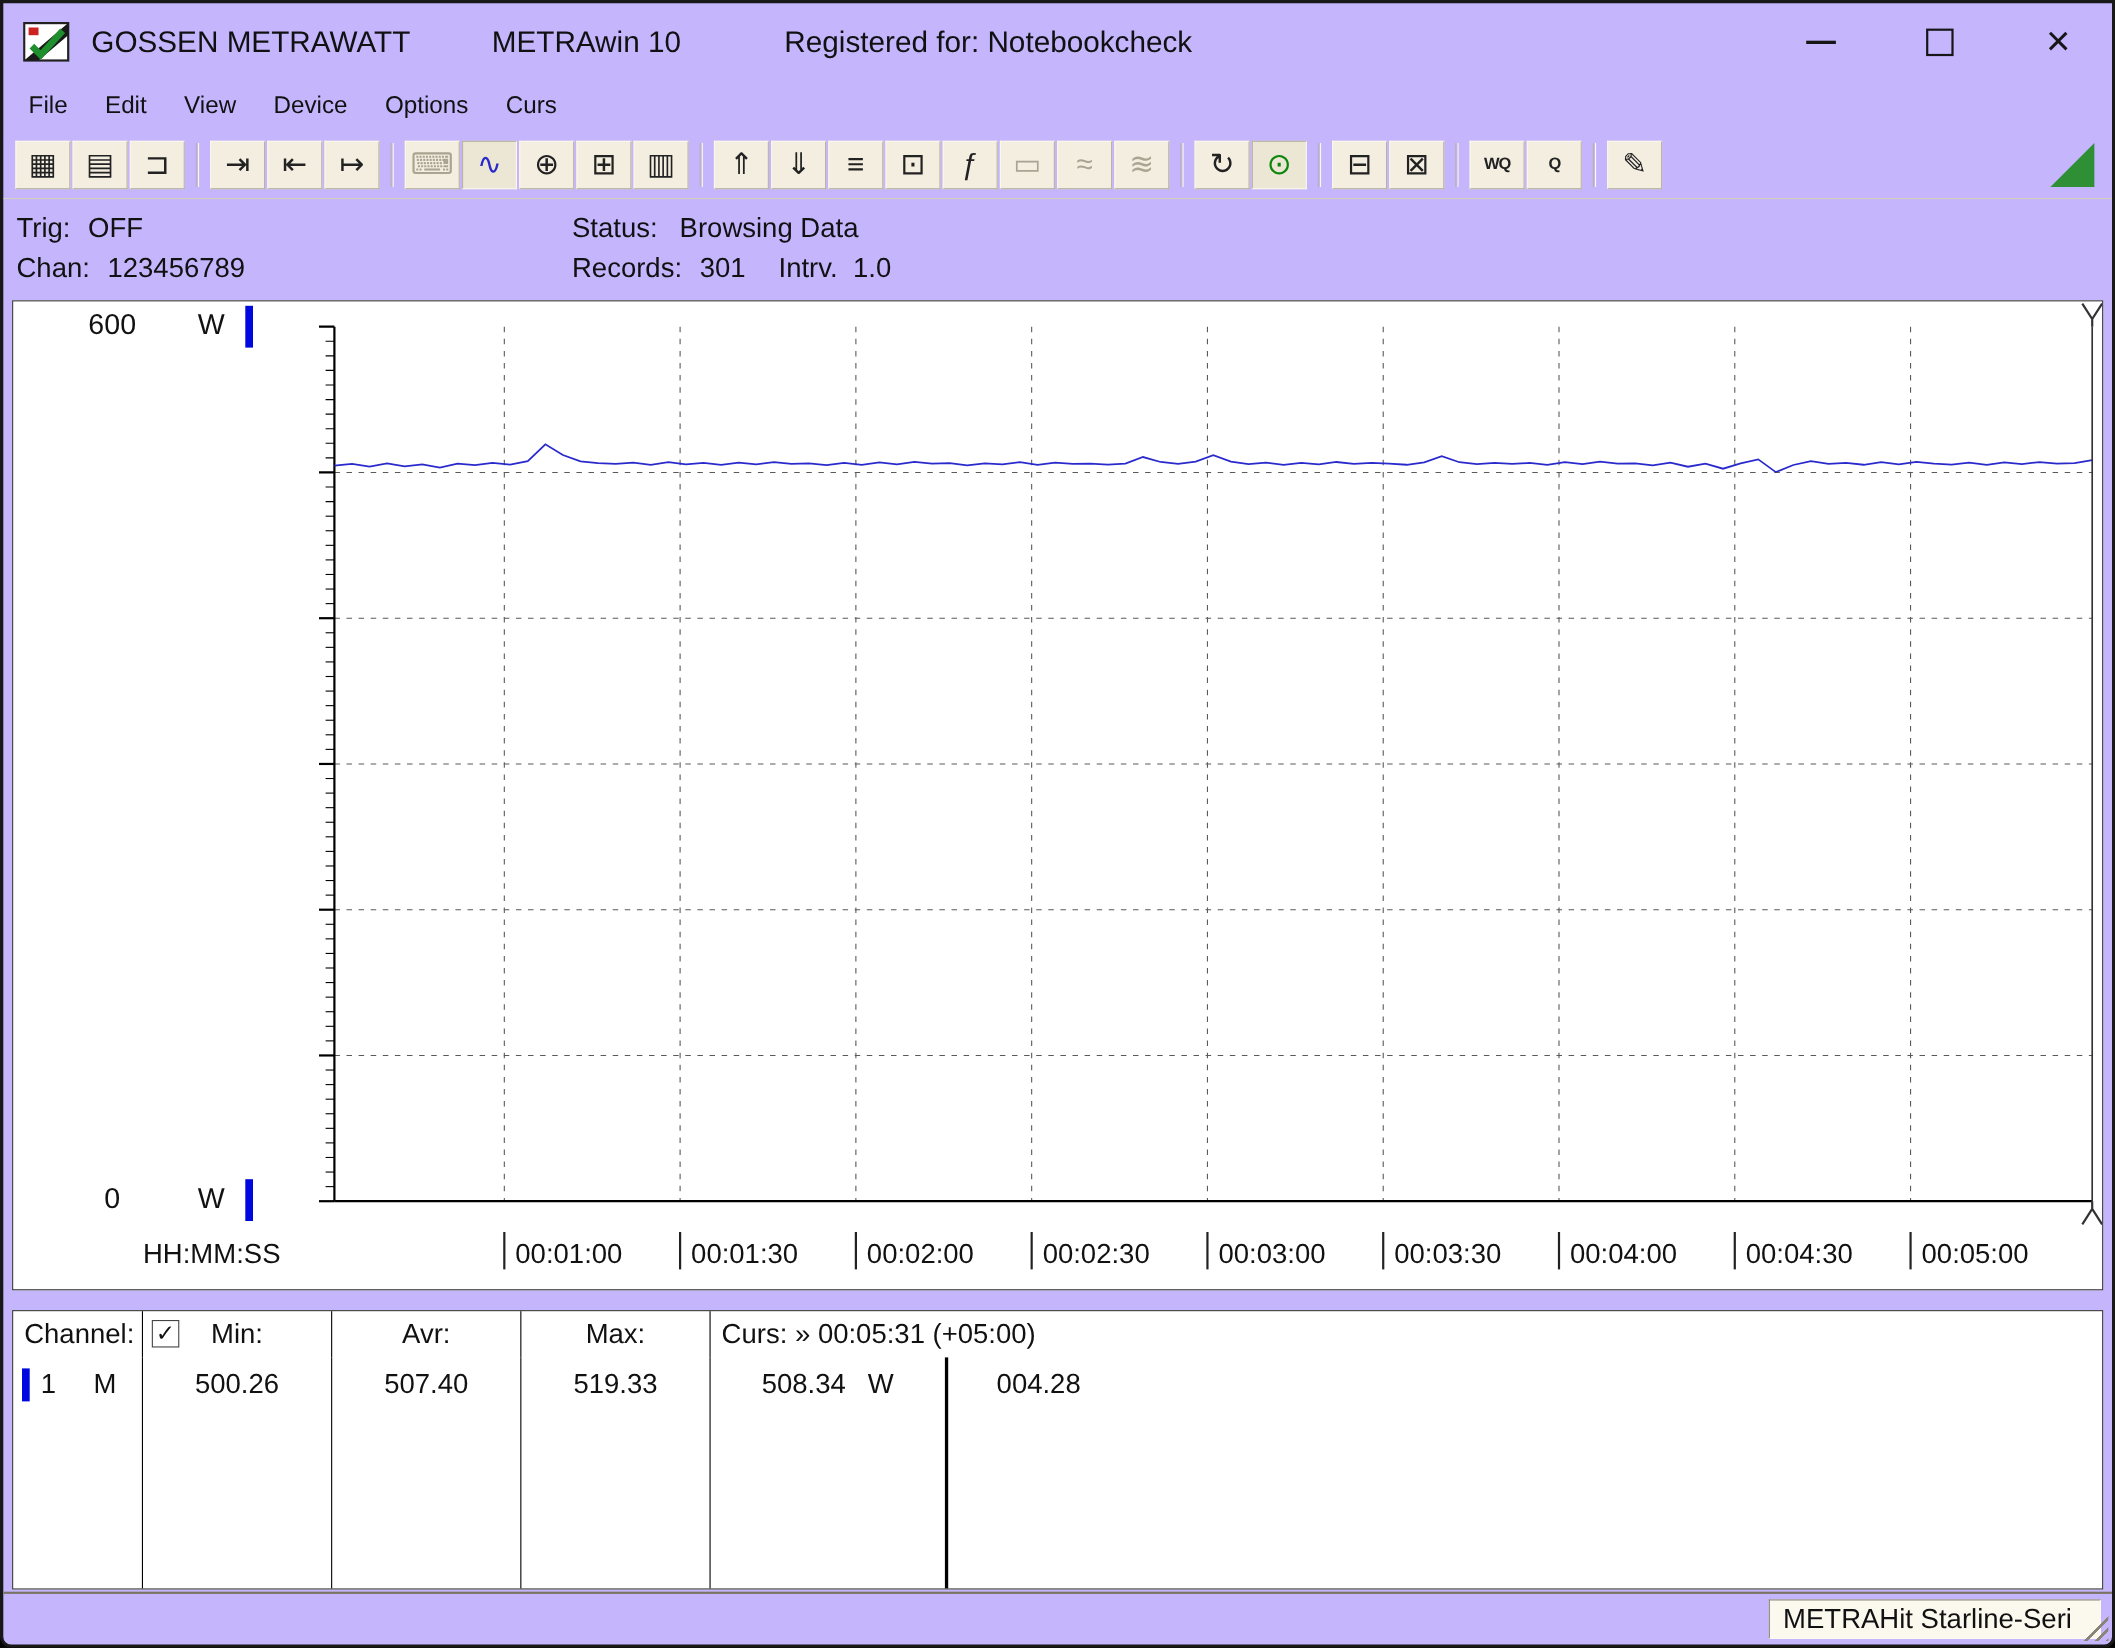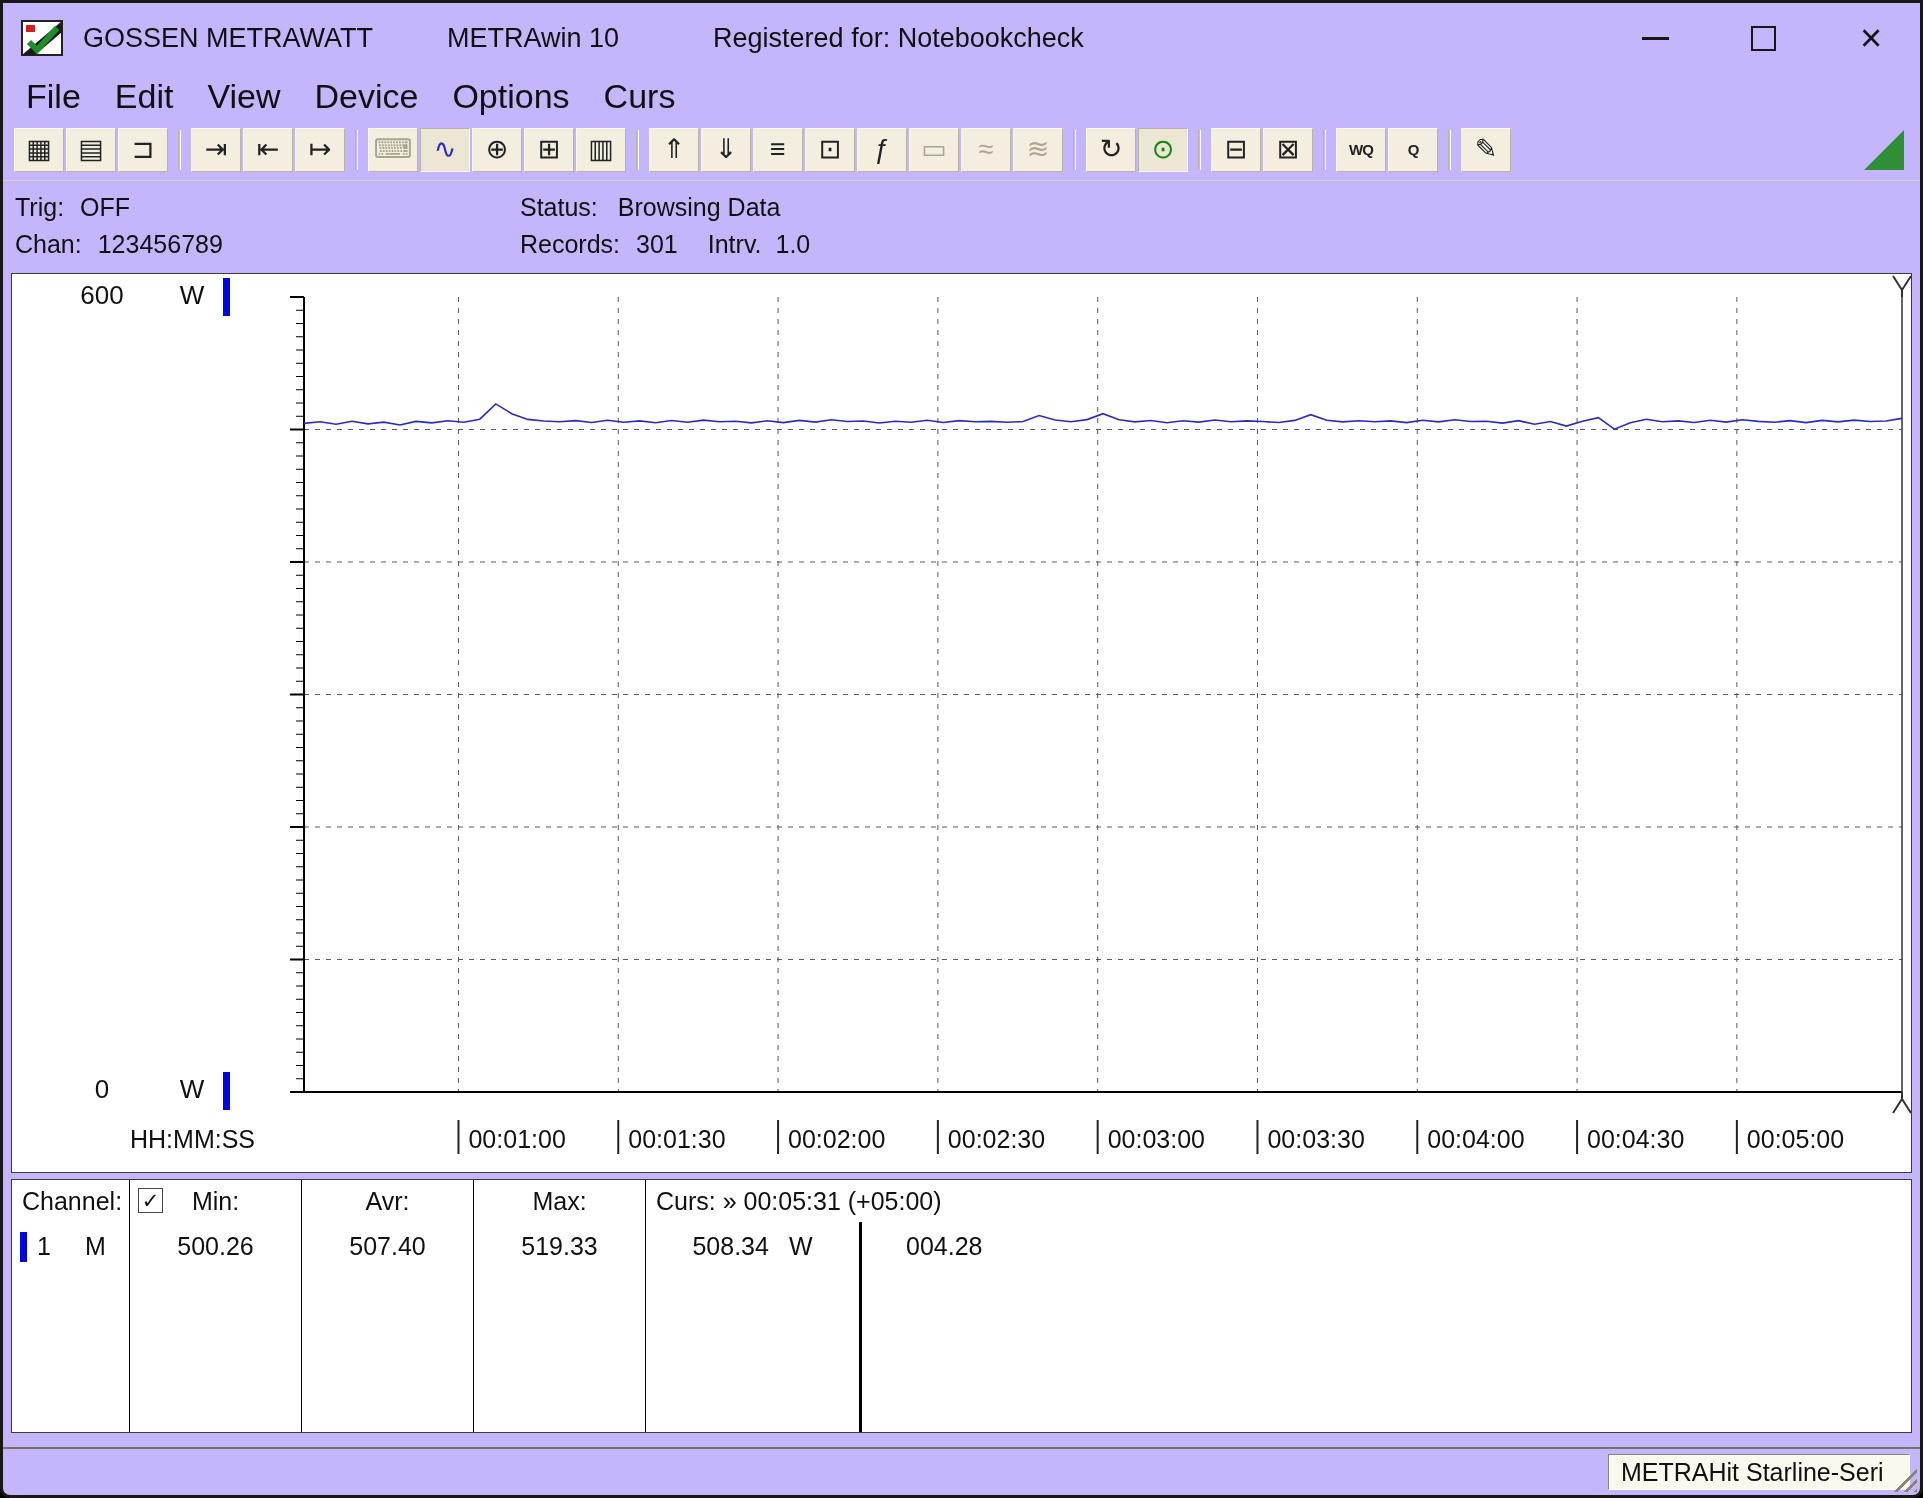--- a/index.html
+++ b/index.html
@@ -20,21 +20,21 @@
   .brand { margin-left: 18px; }
   .app-name { margin-left: 74px; }
   .registered { margin-left: 94px; }
   .win-controls { margin-left: auto; display: flex; align-items: center; gap: 62px; }
   .win-btn { width: 46px; height: 46px; background: none; border: none; display: flex; align-items: center; justify-content: center; cursor: default; }
   .min-glyph { width: 27px; height: 3px; background: #161616; }
   .max-glyph { width: 25px; height: 25px; border: 2px solid #161616; }
   .close-glyph { font-size: 38px; line-height: 1; color: #161616; }
 
   
-  .menubar { height: 46px; display: flex; align-items: center; padding: 0 6px; font-size: 34px; flex: none; }
+  .menubar { height: 46px; display: flex; align-items: center; padding: 0 6px; font-size: 22px; flex: none; }
   .menu-item { padding: 5px 17px; }
 
   
   .toolbar { height: 62px; display: flex; align-items: center; padding: 0 10px; border-bottom: 1px solid #d6d0bf; flex: none; }
   .tbtn {
     width: 50px; height: 44px; margin: 0 1px; flex: none;
     display: flex; align-items: center; justify-content: center;
     font-size: 27px; line-height: 1; color: #222;
     background: #f3eee0;
     border: 1px solid; border-color: #fbf7ea #b9b3a2 #b9b3a2 #fbf7ea;
@@ -57,21 +57,21 @@
   .sr-intrv-v { margin-left: 14px; }
 
   
   .chart-panel { position: relative; margin: 6px 8px 0; height: 900px; background: #fff; border: 1px solid #3a3a3a; flex: none; }
   #chart-svg { position: absolute; inset: 0; width: 100%; height: 100%; }
   #chart-svg text { font-family: "Liberation Sans", sans-serif; }
   .y-label { position: absolute; font-size: 26px; }
   .chan-marker { position: absolute; width: 7px; height: 38px; background: #0008e0; }
 
   
-  .data-table { margin: 6px 8px 0; height: 254px; background: #fff; border: 1px solid #3a3a3a; display: flex; flex-direction: column; font-size: 25px; flex: none; }
+  .data-table { margin: 18px 8px 0; height: 254px; background: #fff; border: 1px solid #3a3a3a; display: flex; flex-direction: column; font-size: 25px; flex: none; }
   .thead { display: flex; height: 42px; align-items: stretch; flex: none; }
   .tbody { display: flex; flex: 1; align-items: stretch; }
   .c-ch { width: 118px; flex: none; }
   .c-min, .c-avr, .c-max, .c-c1 { width: 172px; flex: none; }
   .c-c2 { width: 216px; flex: none; }
   .c-delta { flex: 1; }
   .hc { display: flex; align-items: center; justify-content: center; border-right: 1px solid #000; position: relative; }
   .hc-ch { justify-content: flex-start; padding-left: 10px; }
   .hc-curs { flex: 1; justify-content: flex-start; padding-left: 10px; border-right: none; }
   .checkbox { position: absolute; left: 8px; top: 8px; width: 25px; height: 25px; background: #fff; border: 1px solid #444; font-size: 21px; line-height: 23px; text-align: center; }

